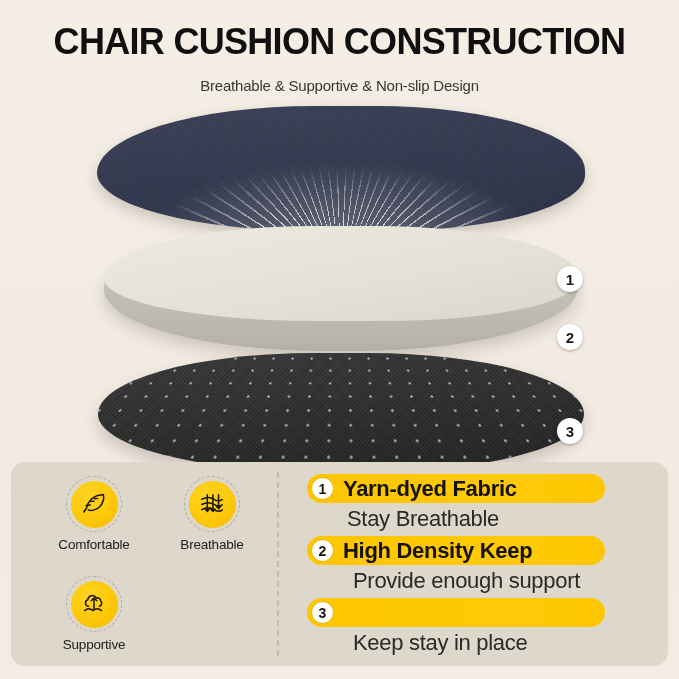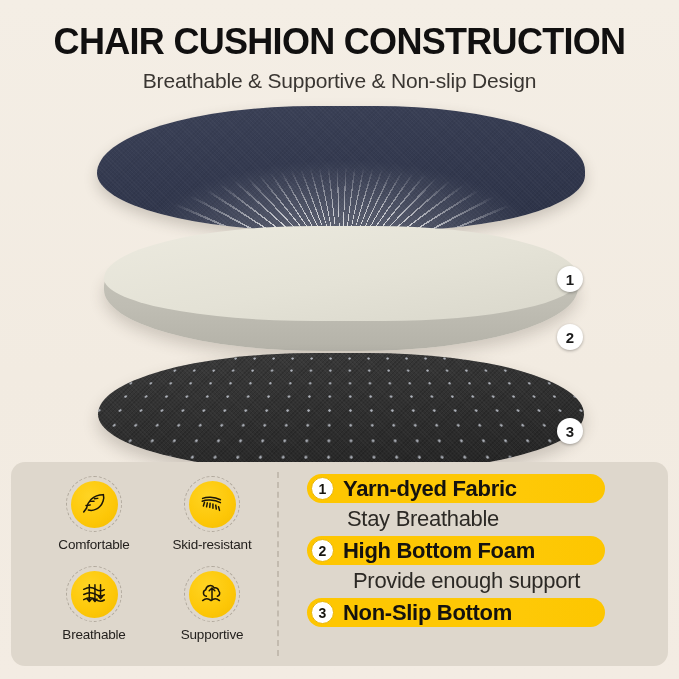--- a/index.html
+++ b/index.html
@@ -13,22 +13,22 @@
 
   
   .header{position:absolute;top:0;left:0;width:679px;text-align:center;}
   .title{
     margin:0;padding-top:24px;
     font-size:36px;font-weight:bold;letter-spacing:-0.7px;
     color:#111010;line-height:1;
     font-family:"Liberation Sans", sans-serif;
   }
   .subtitle{
-    margin:0;padding-top:9px;
-    font-size:21px;font-weight:400;color:#3a3632;letter-spacing:-0.2px;
+    margin:8px;padding-top:9px;
+    font-size:15px;font-weight:400;color:#3a3632;letter-spacing:-0.2px;
   }
 
   
   .stack{position:absolute;top:98px;left:0;width:679px;height:360px;}
 
   .glow{
     position:absolute;left:120px;top:300px;width:440px;height:150px;
     background:radial-gradient(ellipse 54% 52% at 50% 22%,rgba(255,255,255,.95) 0%,rgba(255,255,255,.55) 32%,rgba(255,255,255,0) 72%);
     pointer-events:none;
   }
@@ -125,21 +125,21 @@
     background:#ded7cc;border-radius:14px;
   }
   .divider{
     position:absolute;left:266px;top:10px;width:0;height:184px;
     border-left:2px dashed #c3bbaf;
   }
 
   
   .features{
     position:absolute;left:24px;top:14px;width:236px;
-    display:grid;grid-template-columns:1fr 1fr;row-gap:14px;text-align:center;
+    display:grid;grid-template-columns:1fr 1fr;row-gap:24px;text-align:center;
   }
   .feat{display:flex;flex-direction:column;align-items:center;}
   .feat-ring{
     width:56px;height:56px;border-radius:50%;
     border:1.5px dashed #b0a89c;
     display:flex;align-items:center;justify-content:center;
     box-sizing:border-box;padding:3px;
   }
   .feat-circle{
     width:47px;height:47px;border-radius:50%;
@@ -217,32 +217,20 @@
             <svg width="30" height="30" viewBox="0 0 32 32" fill="none" stroke="#1a1508" stroke-width="1.6" stroke-linecap="round" stroke-linejoin="round">
               <path d="M26 6c-3 0-9 1-13 5-3.2 3.2-4.6 7.2-5 9.5"></path>
               <path d="M26 6c1.2 4.2-.6 9.8-4 13-3.4 3.2-8.6 4.2-12 3.5"></path>
               <path d="M8 20.5 5 24.5M12 17l-4.5.5M16 13l-4 .2M20 10l-3.5.4"></path>
             </svg>
           </div>
         </div>
         <div class="feat-label">Comfortable</div>
       </div>
 
-      <div class="feat">
-        <div class="feat-ring">
-          <div class="feat-circle">
-            <svg width="30" height="30" viewBox="0 0 32 32" fill="none" stroke="#1a1508" stroke-width="1.6" stroke-linecap="round" stroke-linejoin="round">
-              <path d="M6 10c4-1.5 12-2 19 1.5"></path>
-              <path d="M5.5 13c4-1.6 12.5-2 19.5 1.6"></path>
-              <path d="M8 14.2l-1.2 4M11 14.8l-.8 4.2M14 15.2l-.4 4.4M17 16l0 4.4M20 17.2l.6 4.2M23 19l1 3.8"></path>
-            </svg>
-          </div>
-        </div>
-        <div class="feat-label">Skid-resistant</div>
-      </div>
 
       <div class="feat">
         <div class="feat-ring">
           <div class="feat-circle">
             <svg width="30" height="30" viewBox="0 0 32 32" fill="none" stroke="#1a1508" stroke-width="1.6" stroke-linecap="round" stroke-linejoin="round">
               <path d="M5 11c5-2.6 9-2.6 13 0 3.4 2.2 6 2.2 9 .4"></path>
               <path d="M5 16.5c5-2.6 9-2.6 13 0 3.4 2.2 6 2.2 9 .4"></path>
               <path d="M5 22c5-2.6 9-2.6 13 0 3.4 2.2 6 2.2 9 .4"></path>
               <path d="M11 6v18M11 24l-2.2-2.6M11 24l2.2-2.6"></path>
               <path d="M17 6v18M17 24l-2.2-2.6M17 24l2.2-2.6"></path>
@@ -271,24 +259,24 @@
     <div class="list">
 
       <div class="row-pill">
         <div class="row-num">1</div>
         <div class="row-title">Yarn-dyed Fabric</div>
       </div>
       <div class="row-sub">Stay Breathable</div>
 
       <div class="row-pill">
         <div class="row-num">2</div>
-        <div class="row-title">High Bottom Foam</div>
+        <div class="row-title">High Density Keep</div>
       </div>
       <div class="row-sub indent2">Provide enough support</div>
 
       <div class="row-pill">
         <div class="row-num">3</div>
-        <div class="row-title">Non-Slip Bottom</div>
-      </div>
+      </div>
+      <div class="row-sub indent2">Keep stay in place</div>
 
     </div>
   </div>
 </div>
 
 </body></html>

